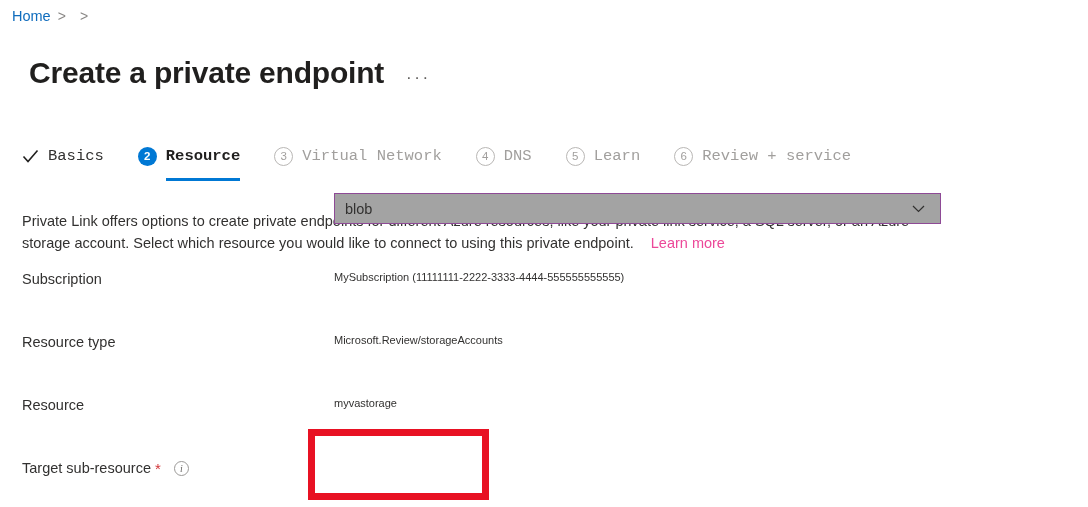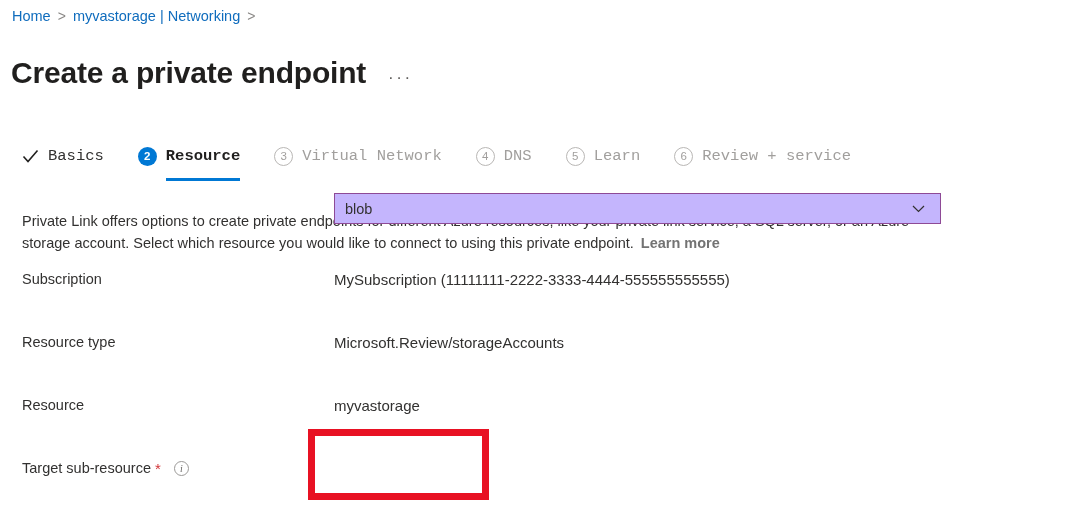--- a/index.html
+++ b/index.html
@@ -35,21 +35,21 @@
   .crumb-sep {
     color: #8a8886;
     margin: 0 7px;
     font-size: 14px;
     font-weight: 300;
   }
 
   
   .title-row {
     position: absolute;
-    left: 11px;
+    left: 29px;
     top: 36px;
     display: flex;
     align-items: center;
   }
   .page-title {
     font-size: 30px;
     font-weight: bold;
     color: #201f1e;
     letter-spacing: -0.2px;
     line-height: 1.1;
@@ -131,25 +131,24 @@
   .description {
     position: absolute;
     left: 22px;
     top: 195px;
     width: 925px;
     font-size: 14.5px;
     line-height: 22px;
     color: #323130;
   }
   .learn-more {
-    color: #737373;
+    color: #ec4899;
     text-decoration: none;
-    margin-left: 7px;
-    cursor: pointer;
-    font-weight: bold;
+    margin-left: 17px;
+    cursor: pointer;
   }
 
   
   .form {
     position: absolute;
     left: 0;
     top: 262px;
     width: 1088px;
   }
   .form-row {
@@ -186,34 +185,34 @@
     display: inline-flex;
     align-items: center;
     justify-content: center;
     box-sizing: border-box;
     cursor: pointer;
   }
   .form-value {
     position: absolute;
     left: 334px;
     top: 9px;
-    font-size: 15px;
+    font-size: 11px;
     color: #323130;
     white-space: nowrap;
   }
 
   
   .dropdown {
     position: absolute;
     left: 334px;
     top: 193px;
     width: 607px;
     height: 31px;
     border: 1px solid #8e4a96;
-    background: #c4b5fd;
+    background: #a3a3a3;
     box-sizing: border-box;
     display: flex;
     align-items: center;
     cursor: pointer;
   }
   .dropdown-value {
     padding-left: 10px;
     font-size: 14.5px;
     color: #323130;
     flex: 1;
@@ -240,21 +239,20 @@
     pointer-events: none;
     z-index: 5;
   }
 </style>
 </head>
 <body>
 
 <nav class="breadcrumb">
   <a class="crumb-link">Home</a>
   <span class="crumb-sep">&gt;</span>
-  <a class="crumb-link">myvastorage | Networking</a>
   <span class="crumb-sep">&gt;</span>
 </nav>
 
 <div class="title-row">
   <h1 class="page-title">Create a private endpoint</h1>
   <span class="ellipsis-btn">···</span>
 </div>
 
 <div class="tabs">
 

